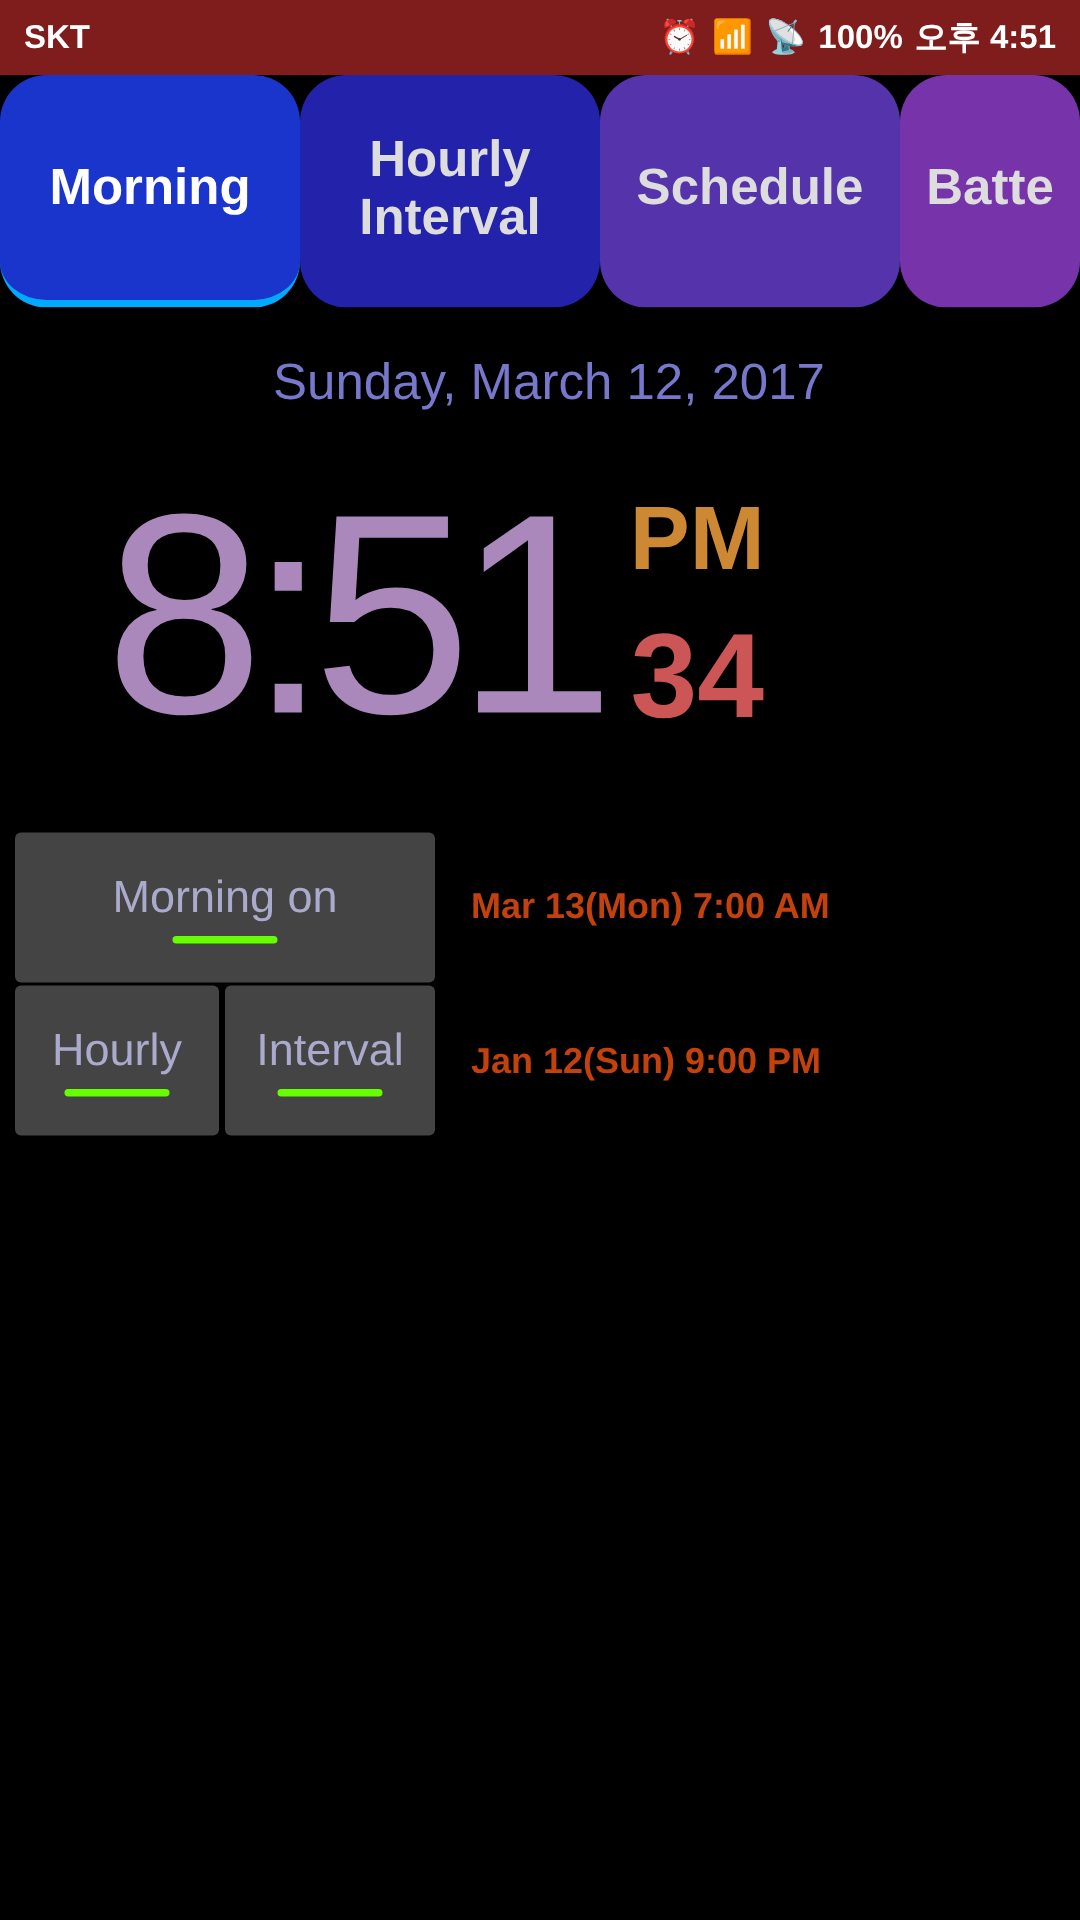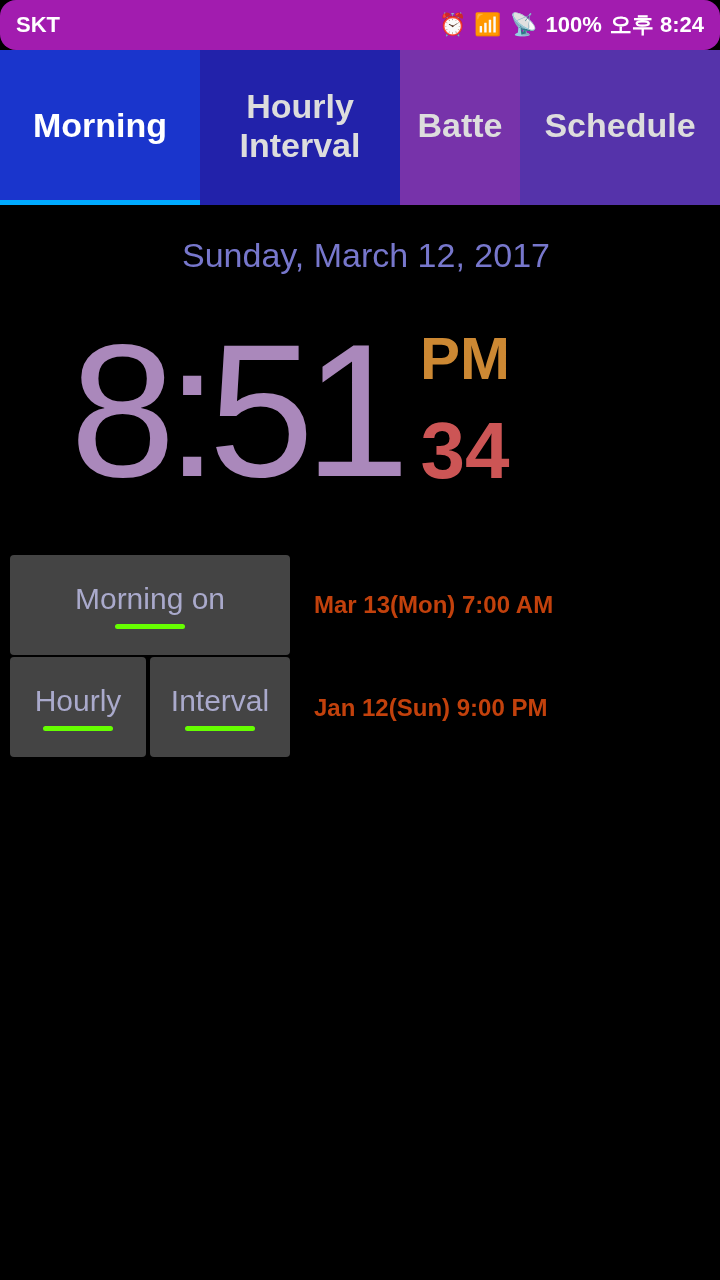--- a/index.html
+++ b/index.html
@@ -9,29 +9,28 @@
       background: #000;
       font-family: sans-serif;
       overflow: hidden;
       position: relative;
     }
 
     
     #status-bar {
       width: 720px;
       height: 50px;
-      background: #a21caf;
+      background: #7f1d1d;
       display: flex;
       align-items: center;
       justify-content: space-between;
       padding: 0 16px;
       color: #fff;
       font-size: 22px;
       font-weight: bold;
-      border-radius: 16px;
     }
     #status-left { font-size: 22px; }
     #status-right { display: flex; align-items: center; gap: 8px; font-size: 22px; }
 
     
     #tab-bar {
       width: 720px;
       height: 155px;
       display: flex;
       background: #000;
@@ -39,20 +38,21 @@
     .tab {
       display: flex;
       align-items: center;
       justify-content: center;
       text-align: center;
       font-size: 34px;
       font-weight: bold;
       color: #ddd;
       cursor: pointer;
       border-bottom: 4px solid transparent;
+      border-radius: 31px;
     }
     .tab.active {
       border-bottom: 5px solid #00aaff;
       color: #fff;
     }
     #tab-morning {
       width: 200px;
       background: #1a35cc;
     }
     #tab-hourly {
@@ -208,37 +208,37 @@
 </head>
 <body>
 
 <div id="status-bar">
   <span id="status-left">SKT</span>
   <span id="status-right">
     <span>⏰</span>
     <span>📶</span>
     <span>📡</span>
     <span>100%</span>
-    <span>오후 8:24</span>
+    <span>오후 4:51</span>
   </span>
 </div>
 
 <div id="tab-bar">
   <div class="tab active" id="tab-morning">
     <span>Morning</span>
   </div>
   <div class="tab" id="tab-hourly">
     <span style="white-space:pre-line">Hourly
 Interval</span>
   </div>
+  <div class="tab" id="tab-schedule">
+    <span>Schedule</span>
+  </div>
   <div class="tab" id="tab-batte">
     <span>Batte</span>
-  </div>
-  <div class="tab" id="tab-schedule">
-    <span>Schedule</span>
   </div>
 </div>
 
 <div id="date-section">
   <span id="date-text">Sunday, March 12, 2017</span>
 </div>
 
 <div id="clock-section">
   <span id="clock-main">8:51</span>
   <div id="clock-side">

